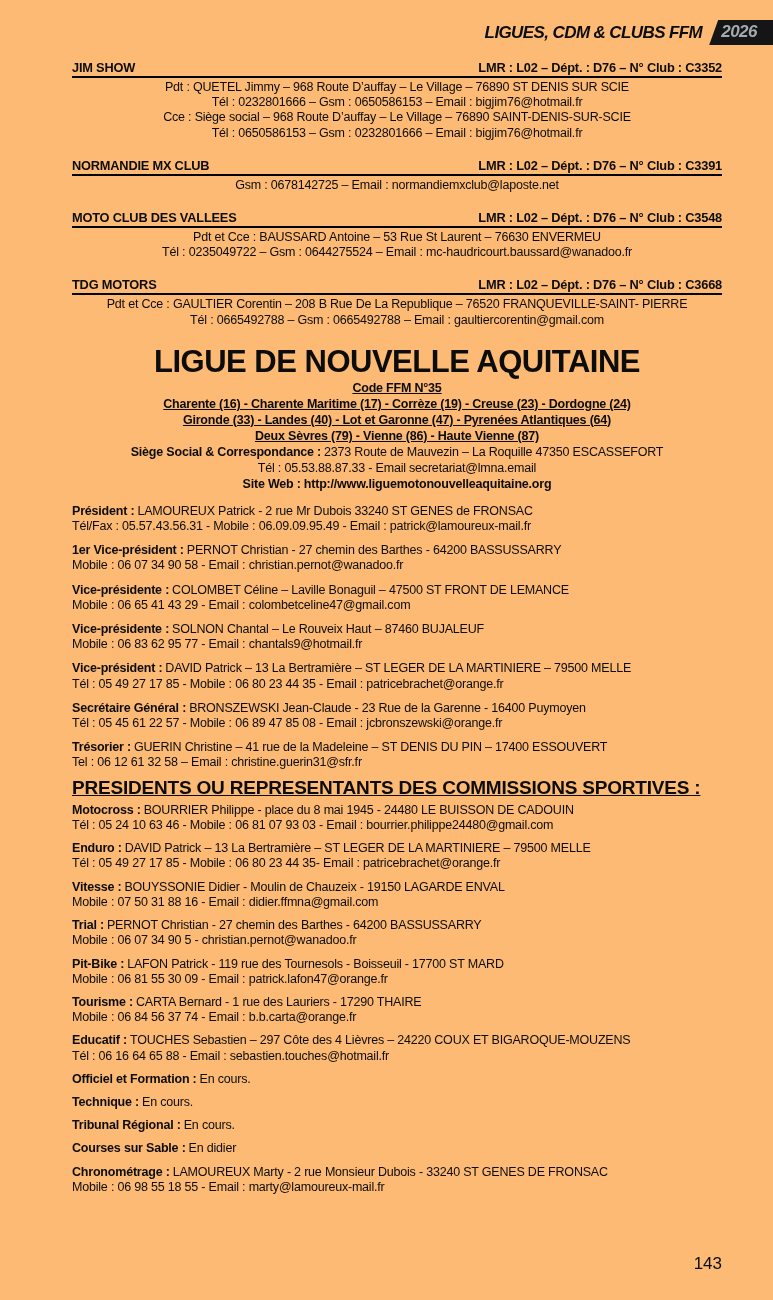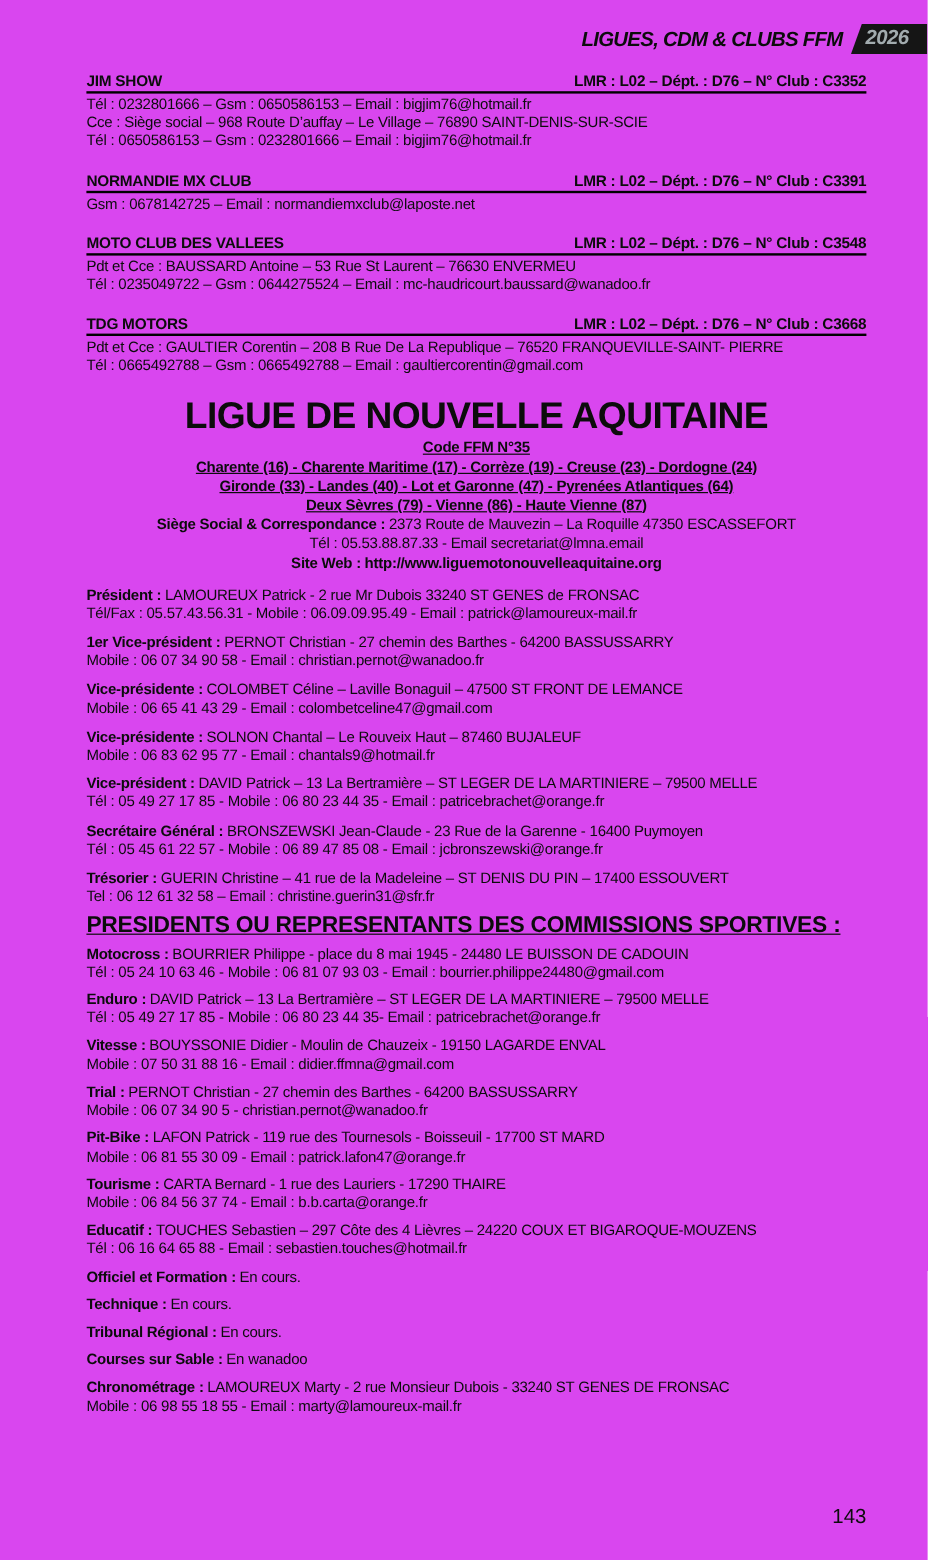--- a/index.html
+++ b/index.html
@@ -1,19 +1,19 @@
 <!DOCTYPE html>
 <html><head>
 <meta charset="utf-8">
 <style>
   html,body{margin:0;padding:0;}
   .page{
     position:relative;
     width:773px;height:1300px;
-    background:#d946ef;
+    background:#fdba74;
     font-family:"Liberation Sans", sans-serif;
     color:#0c0c0c;
     overflow:hidden;
     letter-spacing:-0.2px;
   }
   
   .hdr{
     position:absolute;top:20px;left:0;right:0;
     display:flex;justify-content:flex-end;align-items:center;
   }
@@ -32,21 +32,21 @@
     text-align:right;
   }
   
   .content{
     position:absolute;left:72px;right:51px;top:0;
     padding-top:60px;
   }
   .line{font-size:12.5px;line-height:15.2px;white-space:nowrap;}
   .lbl{margin-right:3px;}
   
-  .club{margin-bottom:17px;}
+  .club{margin-bottom:17px;text-align:center;}
   .club-hd{
     display:flex;justify-content:space-between;align-items:flex-end;
     font-weight:bold;font-size:12.8px;line-height:16px;
     border-bottom:2px solid #000;
     margin-bottom:2px;
   }
   
   .league{text-align:center;margin-bottom:12px;}
   .league-title{
     font-size:31px;font-weight:bold;line-height:34px;
@@ -77,20 +77,21 @@
     <span class="badge">2026</span>
   </div>
 
   <div class="content">
 
     <section class="club">
       <div class="club-hd">
         <span>JIM SHOW</span>
         <span>LMR : L02 – Dépt. : D76 – N° Club : C3352</span>
       </div>
+      <div class="line">Pdt : QUETEL Jimmy – 968 Route D’auffay – Le Village – 76890 ST DENIS SUR SCIE</div>
       <div class="line">Tél : 0232801666 – Gsm : 0650586153 – Email : bigjim76@hotmail.fr</div>
       <div class="line">Cce : Siège social – 968 Route D’auffay – Le Village – 76890 SAINT-DENIS-SUR-SCIE</div>
       <div class="line">Tél : 0650586153 – Gsm : 0232801666 – Email : bigjim76@hotmail.fr</div>
     </section>
 
     <section class="club">
       <div class="club-hd">
         <span>NORMANDIE MX CLUB</span>
         <span>LMR : L02 – Dépt. : D76 – N° Club : C3391</span>
       </div>
@@ -188,21 +189,21 @@
     <div class="cblk">
       <div class="line"><b class="lbl">Officiel et Formation :</b><span>En cours.</span></div>
     </div>
     <div class="cblk">
       <div class="line"><b class="lbl">Technique :</b><span>En cours.</span></div>
     </div>
     <div class="cblk">
       <div class="line"><b class="lbl">Tribunal Régional :</b><span>En cours.</span></div>
     </div>
     <div class="cblk">
-      <div class="line"><b class="lbl">Courses sur Sable :</b><span>En wanadoo</span></div>
+      <div class="line"><b class="lbl">Courses sur Sable :</b><span>En didier</span></div>
     </div>
     <div class="cblk">
       <div class="line"><b class="lbl">Chronométrage :</b><span>LAMOUREUX Marty - 2 rue Monsieur Dubois - 33240 ST GENES DE FRONSAC</span></div>
       <div class="line">Mobile : 06 98 55 18 55 - Email : marty@lamoureux-mail.fr</div>
     </div>
 
   </div>
 
   <div class="pagenum">143</div>
 </div>

